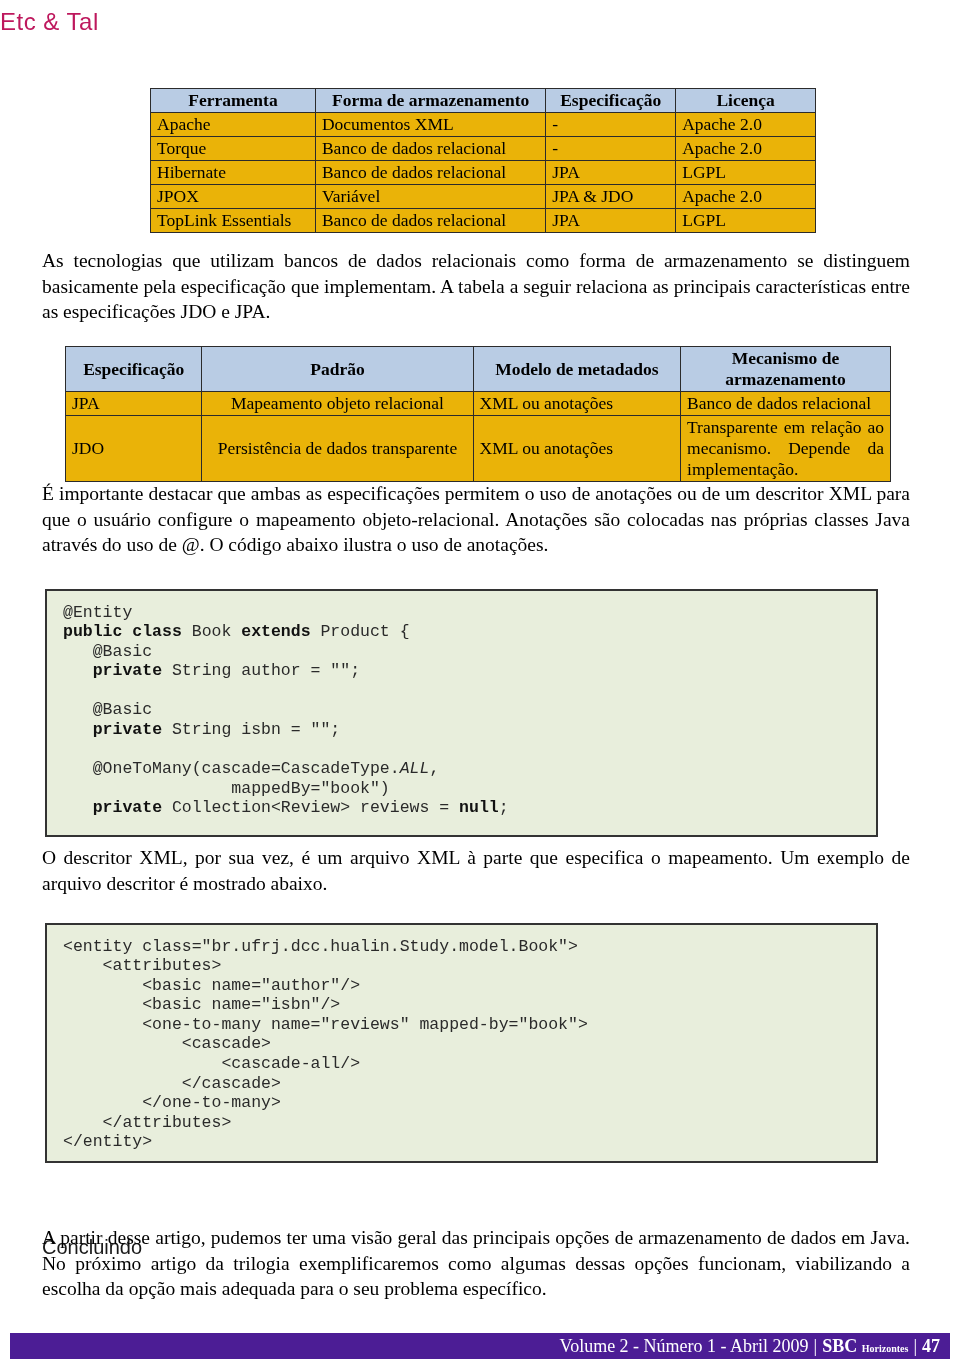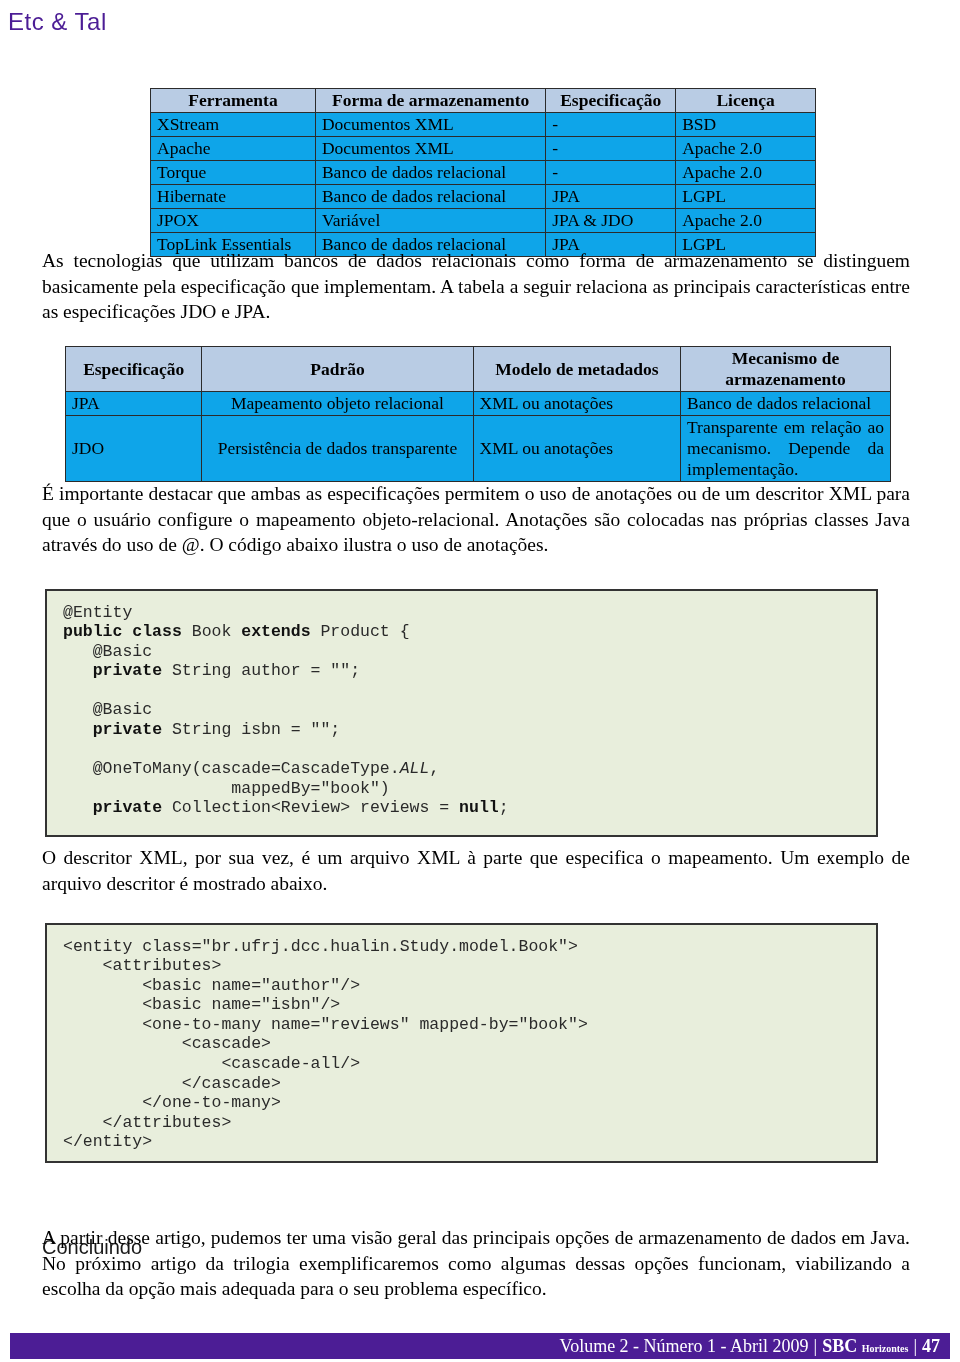--- a/index.html
+++ b/index.html
@@ -18,46 +18,46 @@
 
   .page {
     position: relative;
     width: 960px;
     height: 1362px;
   }
 
   
   .running-head {
     position: absolute;
-    left: 8px;
+    left: 0;
     top: 8px;
     font-family: "Liberation Sans", sans-serif;
     font-size: 24px;
     letter-spacing: 0.5px;
-    color: #4c1d95;
+    color: #be185d;
     font-weight: 400;
   }
 
   p.body-text {
     margin: 0 8px 0 0;
     font-family: "Liberation Serif", serif;
     font-size: 19.5px;
     line-height: 25.5px;
     text-align: justify;
     text-justify: inter-word;
     color: #000;
   }
 
   
   table.doc-table {
     border-collapse: collapse;
     font-family: "Liberation Serif", serif;
     font-size: 17.5px;
     color: #000;
-    background: #0ea5e9;
+    background: #eab308;
   }
   table.doc-table th,
   table.doc-table td {
     border: 1px solid #2b2b2b;
     padding: 1px 6px;
     vertical-align: middle;
   }
   table.doc-table th {
     background: #b9cce4;
     font-weight: bold;
@@ -178,26 +178,20 @@
       <thead>
         <tr>
           <th>Ferramenta</th>
           <th>Forma de armazenamento</th>
           <th>Especificação</th>
           <th>Licença</th>
         </tr>
       </thead>
       <tbody>
         <tr>
-          <td>XStream</td>
-          <td>Documentos XML</td>
-          <td>-</td>
-          <td>BSD</td>
-        </tr>
-        <tr>
           <td>Apache</td>
           <td>Documentos XML</td>
           <td>-</td>
           <td>Apache 2.0</td>
         </tr>
         <tr>
           <td>Torque</td>
           <td>Banco de dados relacional</td>
           <td>-</td>
           <td>Apache 2.0</td>

